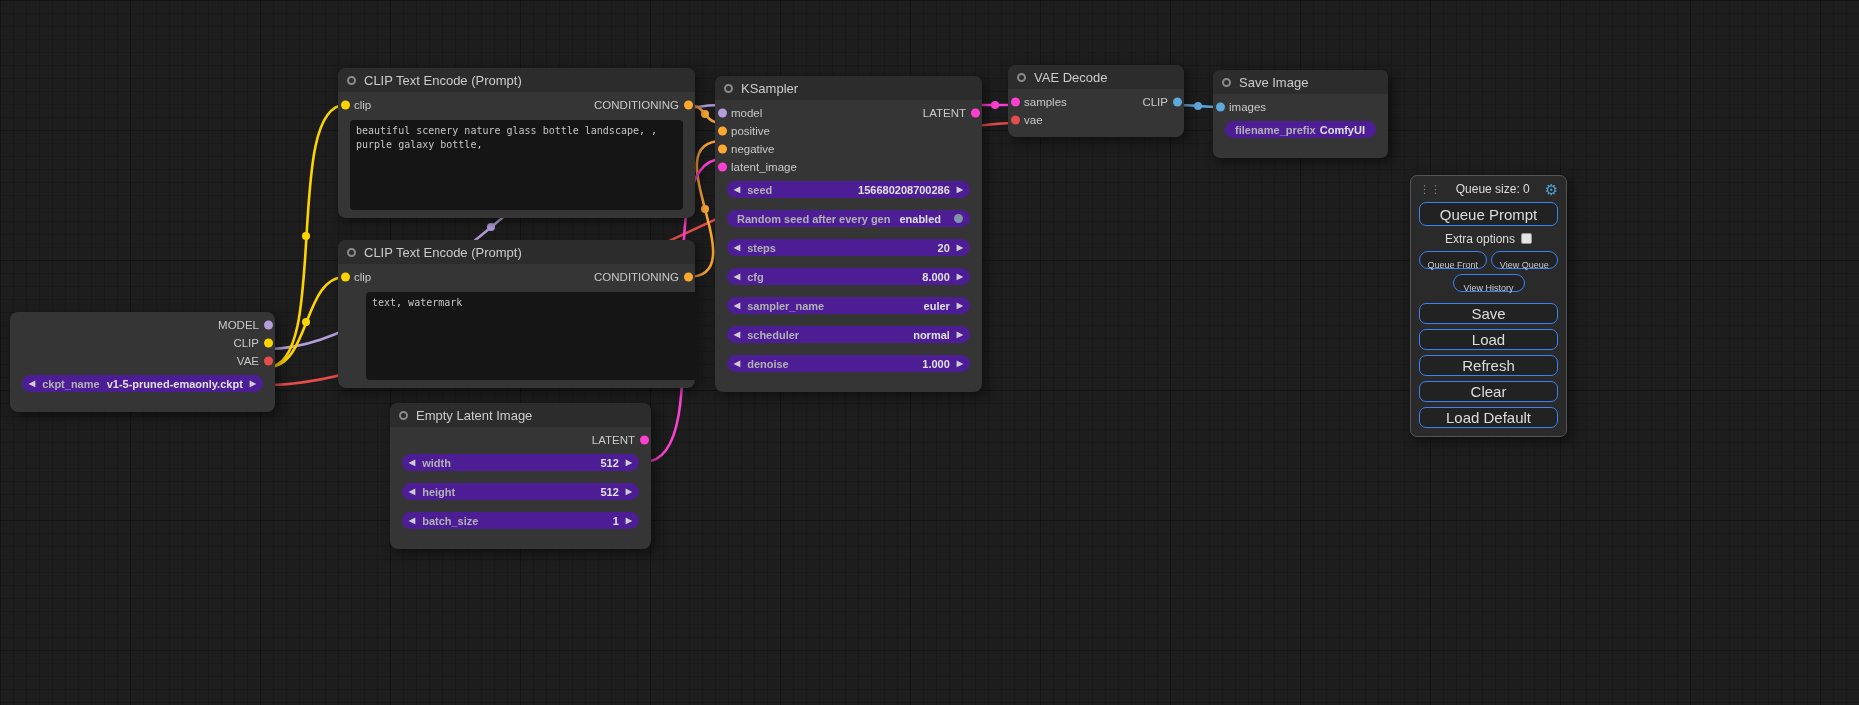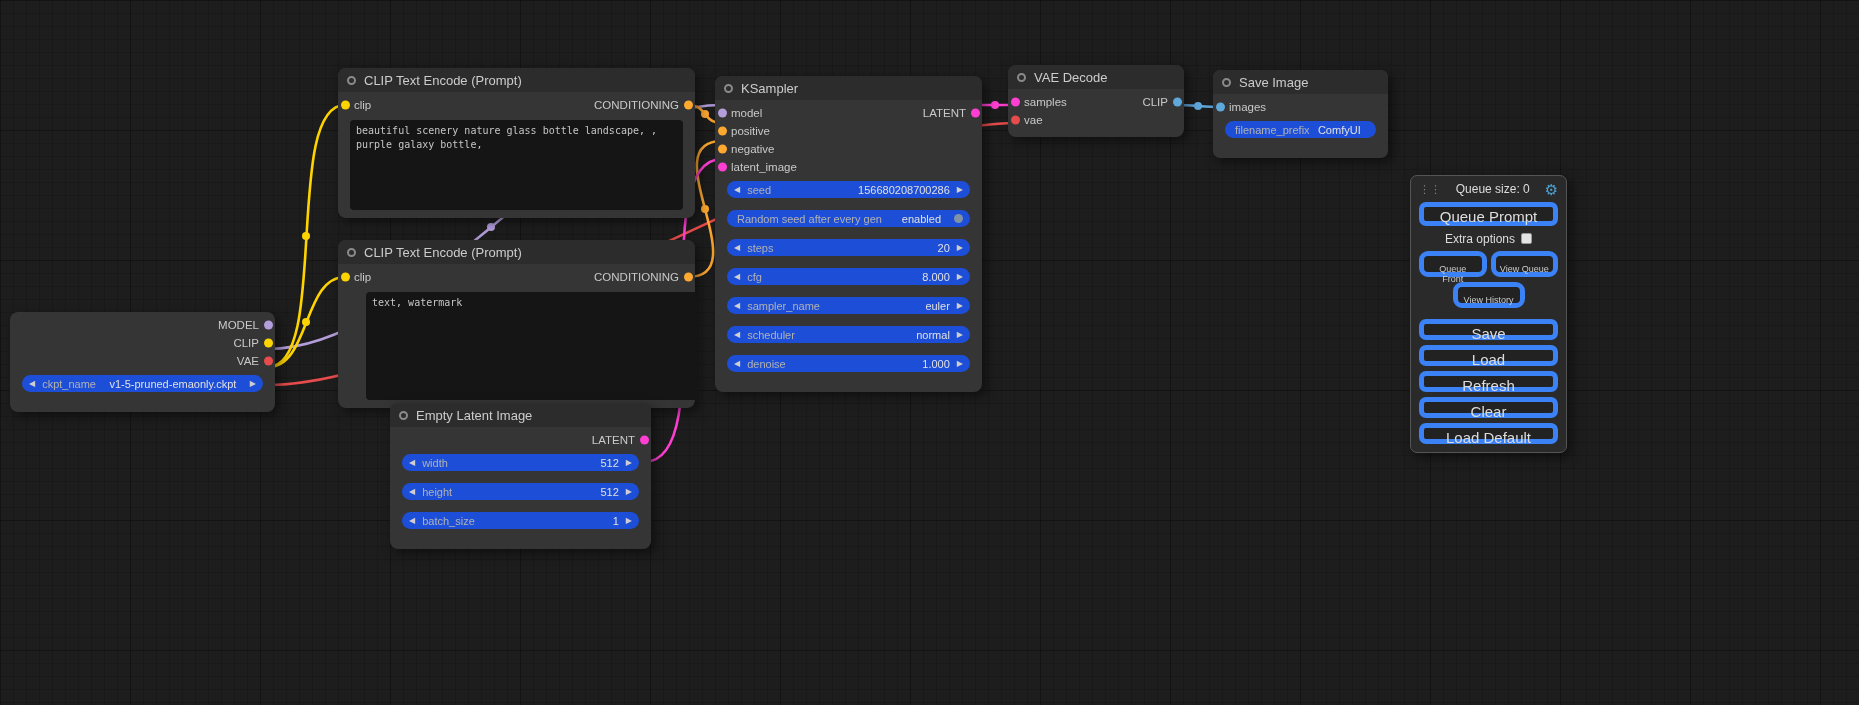--- a/index.html
+++ b/index.html
@@ -47,22 +47,22 @@
   .dot.right{right:2.5px;}
   .c-model{--c:var(--model);}
   .c-clip{--c:var(--clip);}
   .c-vae{--c:var(--vae);}
   .c-cond{--c:var(--conditioning);}
   .c-latent{--c:var(--latent);}
   .c-image{--c:var(--image);}
 
   .widgets{padding-top:2px;}
   .widget{
-    height:17px;margin:3px 12px 12px;background:#1d4ed8;border-radius:9px;
-    display:flex;align-items:center;font-size:11px;color:#c0c0c0;padding:0 7px;
+    height:17px;margin:3px 12px 12px;background:#4c1d95;border-radius:9px;
+    display:flex;align-items:center;font-size:11px;color:#c0c0c0;padding:0 7px;font-weight:bold;
   }
   .w-arrow{font-size:8px;color:#cfcfcf;flex:0 0 auto;line-height:1;}
   .w-label{margin-left:7px;color:#b2b2b2;white-space:nowrap;}
   .w-value{margin-left:auto;margin-right:7px;color:#e0e0e0;white-space:nowrap;}
   .widget.center-val .w-value{margin:0 auto;}
   .widget.no-arrows .w-label{margin-left:3px;}
   .toggle-dot{width:9px;height:9px;border-radius:50%;background:var(--toggle);margin-left:6px;flex:0 0 auto;}
 
   .prompt-text{
     display:block;box-sizing:border-box;width:calc(100% - 24px);margin:6px 12px 0;
@@ -75,21 +75,21 @@
     position:absolute;z-index:5;left:1410px;top:175px;width:157px;box-sizing:border-box;
     background:#2a2a2a;border:1px solid #555;border-radius:7px;
     box-shadow:4px 4px 12px rgba(0,0,0,0.5);padding:5px 8px 8px;
     display:flex;flex-direction:column;gap:5px;
   }
   .menu-header{display:flex;align-items:center;justify-content:space-between;height:16px;}
   .drag-handle{color:#858585;font-size:11px;letter-spacing:0px;cursor:grab;line-height:1;}
   .queue-size{color:#dddddd;font-size:12px;}
   .gear{color:var(--gear);font-size:15px;line-height:1;cursor:pointer;}
   .btn{
-    background:#222;border:5px solid #3b82f6;border-radius:7px;color:#dddddd;
+    background:#222;border:1px solid #3b82f6;border-radius:7px;color:#dddddd;
     font-family:"Liberation Sans", sans-serif;cursor:pointer;
   }
   .btn-big{height:24px;font-size:15px;width:100%;}
   .btn-mid{height:21px;font-size:15px;width:100%;}
   .btn-small{height:14px;font-size:9px;border-radius:9px;color:#cccccc;padding:8px 4px;}
   .extra-row{display:flex;align-items:center;justify-content:center;gap:6px;height:15px;color:#dddddd;font-size:12px;}
   .checkbox{width:11px;height:11px;background:#e4e4e4;border:1px solid #9a9a9a;border-radius:2px;box-sizing:border-box;cursor:pointer;}
   .small-row{display:flex;gap:4px;justify-content:space-between;}
   .small-row .btn-small{flex:1;}
   .history-row{display:flex;justify-content:center;margin-bottom:6px;}
@@ -183,21 +183,21 @@
     <span>CLIP Text Encode (Prompt)</span>
   </div>
   <div class="slots">
     <div class="srow">
       <span class="dot left c-clip"></span>
       <span class="in-label">clip</span>
       <span class="out-label">CONDITIONING</span>
       <span class="dot right c-cond"></span>
     </div>
   </div>
-  <textarea class="prompt-text" style="height: 108px; margin-left: 28px;">text, watermark</textarea>
+  <textarea class="prompt-text" style="height: 88px; margin-left: 28px;">text, watermark</textarea>
 </div>
 
 <div class="node" style="left:390px;top:403px;width:261px;">
   <div class="node-title">
     <span class="collapse-dot"></span>
     <span>Empty Latent Image</span>
   </div>
   <div class="slots">
     <div class="srow">
       <span class="out-label">LATENT</span>

